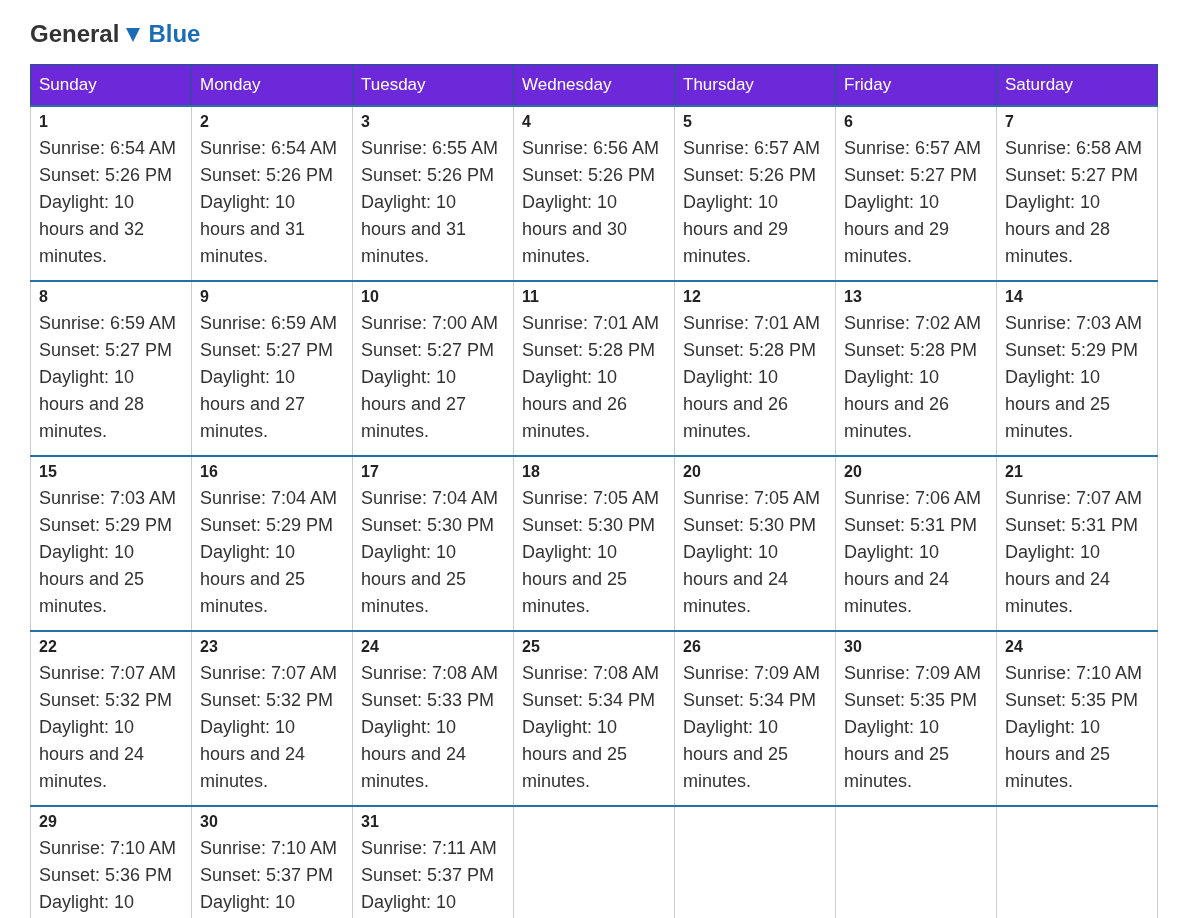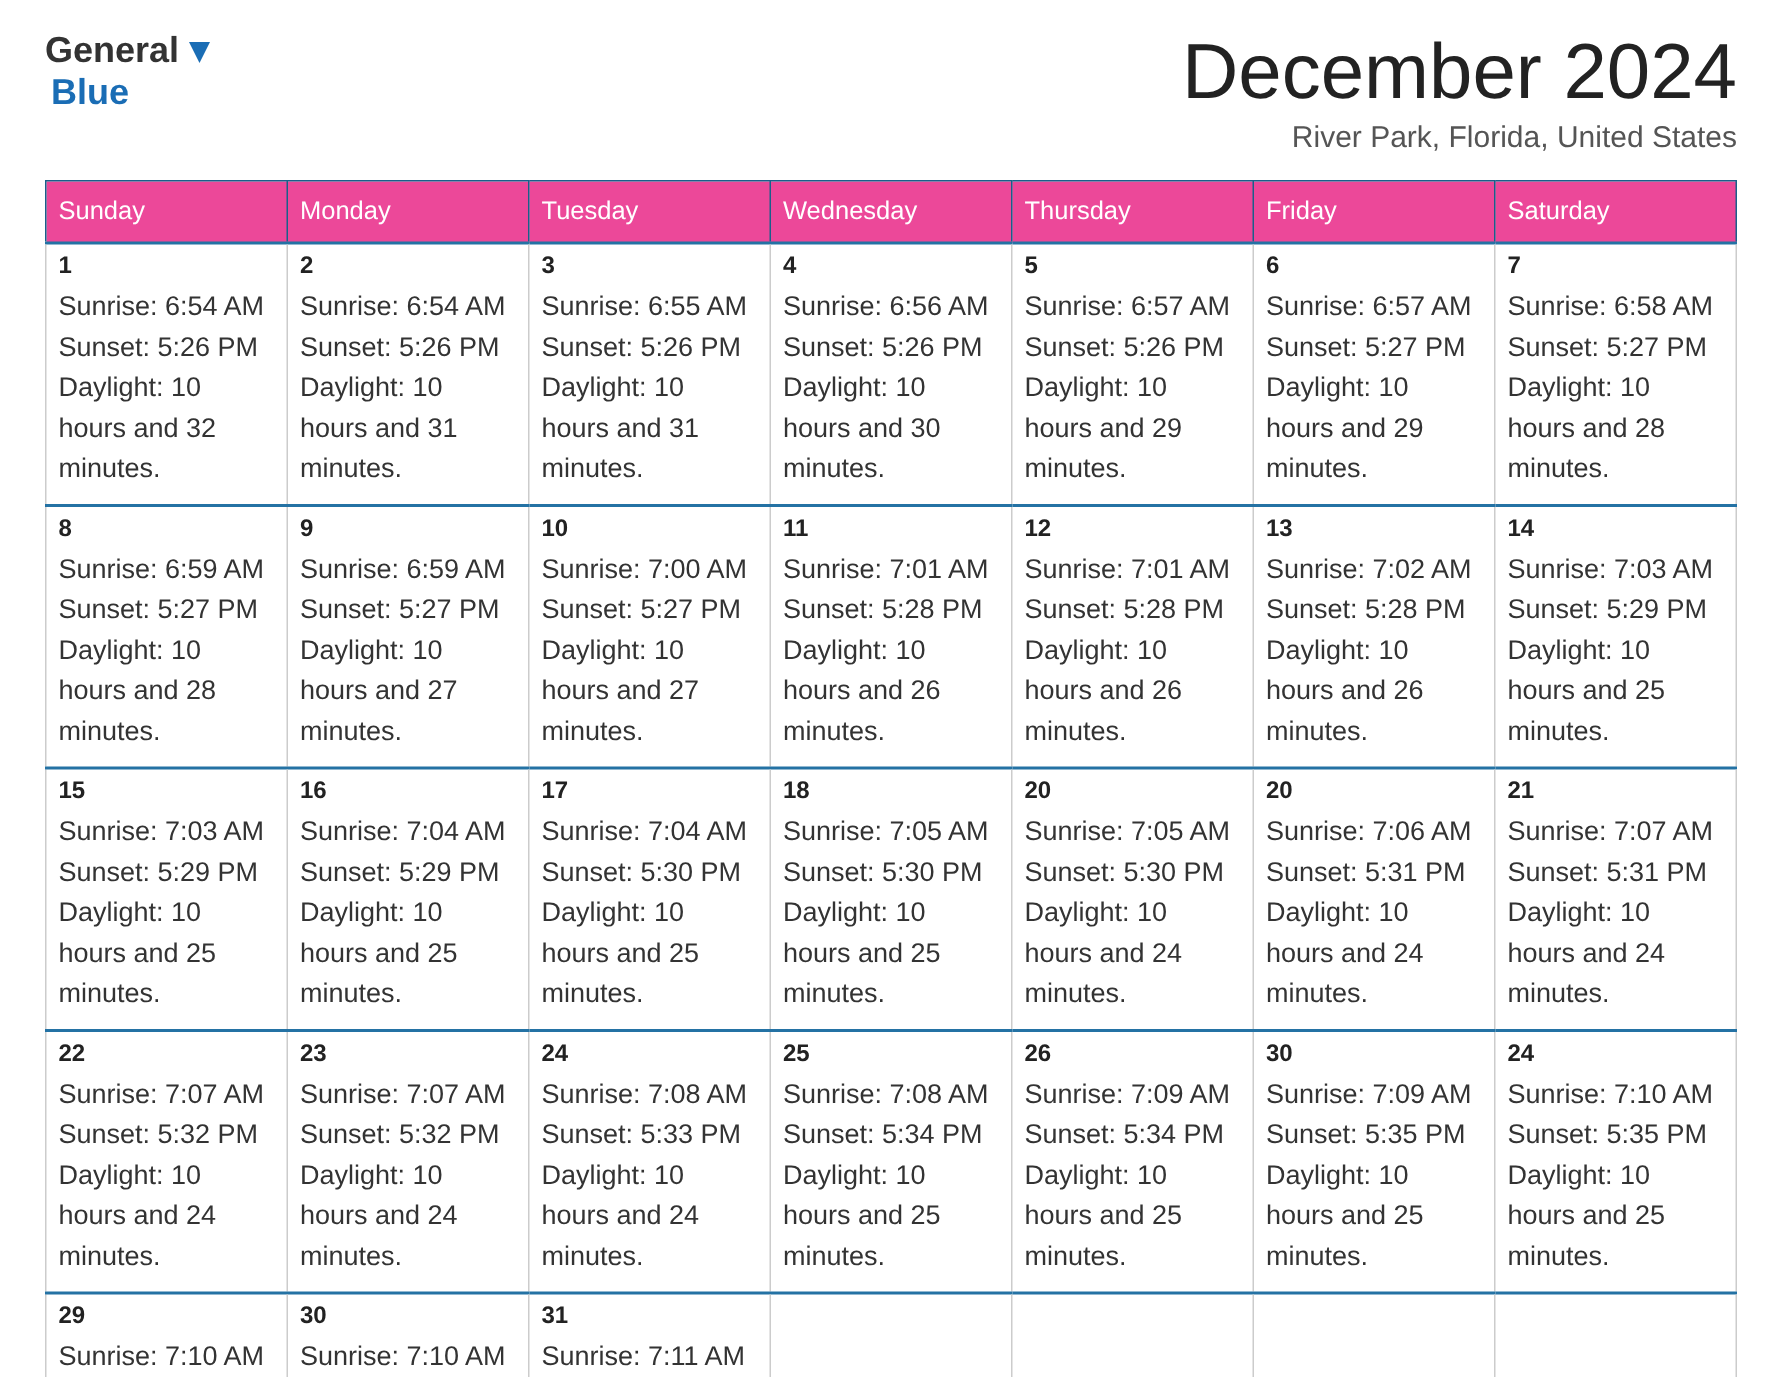--- a/index.html
+++ b/index.html
@@ -29,21 +29,21 @@
       font-size: 20px;
       color: #555;
       margin-top: 4px;
     }
     .calendar-table {
       width: 100%;
       border-collapse: collapse;
       border: 1px solid #aaa;
     }
     .calendar-table th {
-      background-color: #ec4899;
+      background-color: #6d28d9;
       color: #fff;
       font-size: 17px;
       font-weight: normal;
       padding: 10px 8px;
       text-align: left;
       border: 1px solid #1a5f8a;
     }
     .calendar-table td {
       vertical-align: top;
       padding: 6px 8px 10px 8px;
@@ -65,21 +65,21 @@
     .day-info {
       font-size: 18px;
       color: #333;
       line-height: 1.5;
     }
     .empty-cell {
       background: #fff;
     }
     .logo-container {
       display: flex;
-      flex-direction: column;
+      flex-direction: row;
       align-items: flex-start;
     }
     .logo-line1 {
       display: flex;
       align-items: center;
     }
     .logo-line2 {
       display: flex;
       align-items: center;
       gap: 2px;
@@ -95,24 +95,20 @@
     <div class="logo-line1">
       <span style="font-size:24px;font-weight:bold;color:#333;">General</span>
       <svg width="22" height="22" viewBox="0 0 22 22" style="margin-left:3px;margin-top:2px;">
         <polygon points="4,4 18,4 11,18" fill="#1a6db5"></polygon>
       </svg>
     </div>
     <div class="logo-line2">
       <span style="font-size:24px;font-weight:bold;color:#1a6db5;margin-left:2px;">Blue</span>
     </div>
   </div>
-  <div class="title-block">
-    <div class="month-title">December 2024</div>
-    <div class="location">River Park, Florida, United States</div>
-  </div>
 </div>
 
 <table class="calendar-table">
   <thead>
     <tr>
     <th>Sunday</th>
         <th>Monday</th>
         <th>Tuesday</th>
         <th>Wednesday</th>
         <th>Thursday</th>

